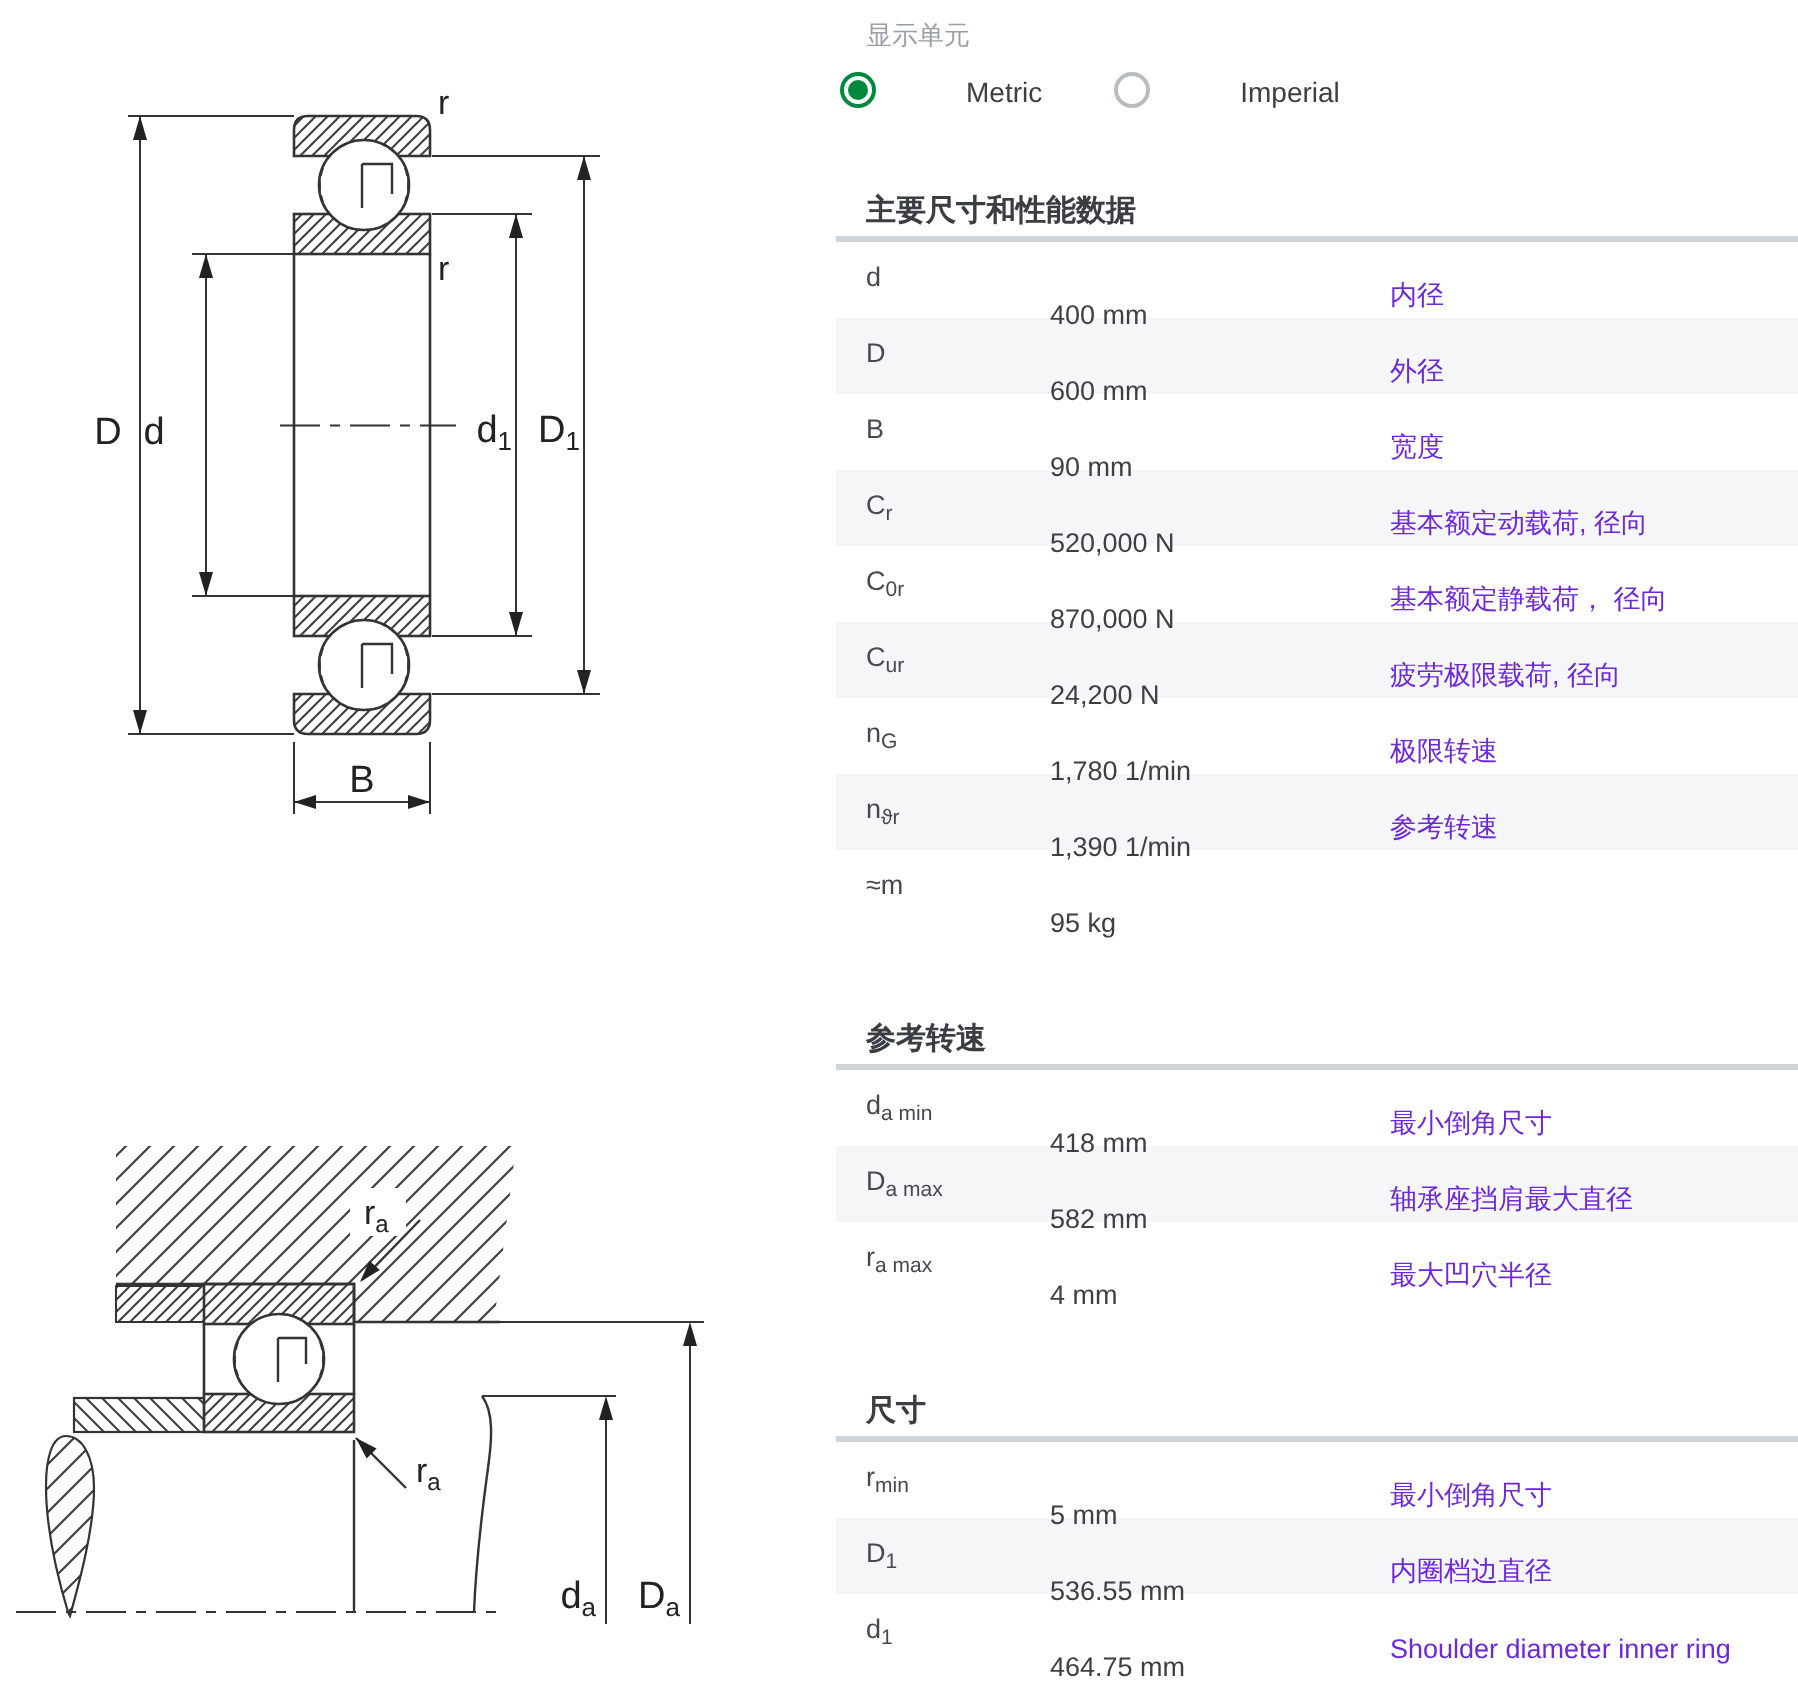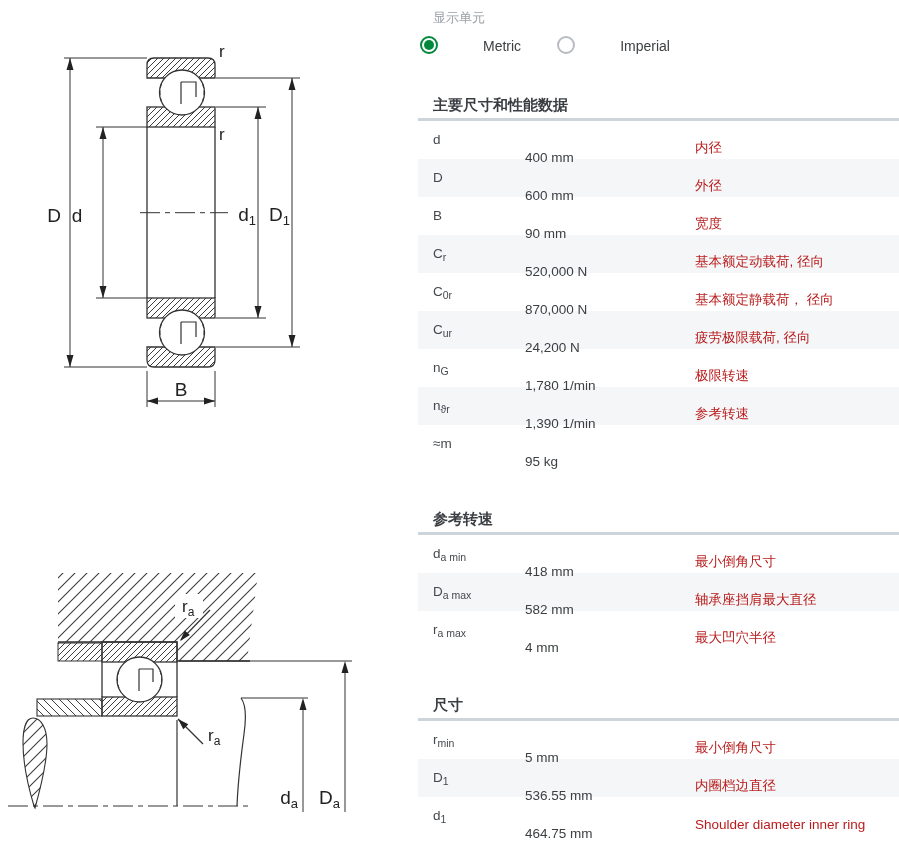--- a/index.html
+++ b/index.html
@@ -19,21 +19,21 @@
                 width:10px;height:10px;border-radius:50%;background:#00893d;}
   .radio-label{margin-left:10px;font-size:14px;color:#3c4043;}
   .section{position:absolute;left:0;right:0;}
   .sec-title{font-size:15px;font-weight:bold;color:#3a3e42;padding:10px 0 3px 15px;}
   .divider{height:3px;background:#cdd4da;}
   .row{display:flex;align-items:center;height:38px;font-size:13.5px;}
   .row.alt{background:#f4f6f8;}
   .sym{width:107px;padding-left:15px;color:#45494e;box-sizing:border-box;}
   .sub{font-size:10.5px;vertical-align:-3px;}
   .val{width:170px;color:#3c4043;margin-top:34px;}
-  .desc{flex:1;color:#b91c1c;margin-top:16px;}
+  .desc{flex:1;color:#6d28d9;margin-top:16px;}
   text{fill:#222;}
 </style>
 </head>
 <body>
 
 <div id="stage">
 
   <svg id="drawing-svg" width="410" height="847" viewBox="0 0 410 847">
     <defs>
       <pattern id="hf" width="6" height="6" patternUnits="userSpaceOnUse">

